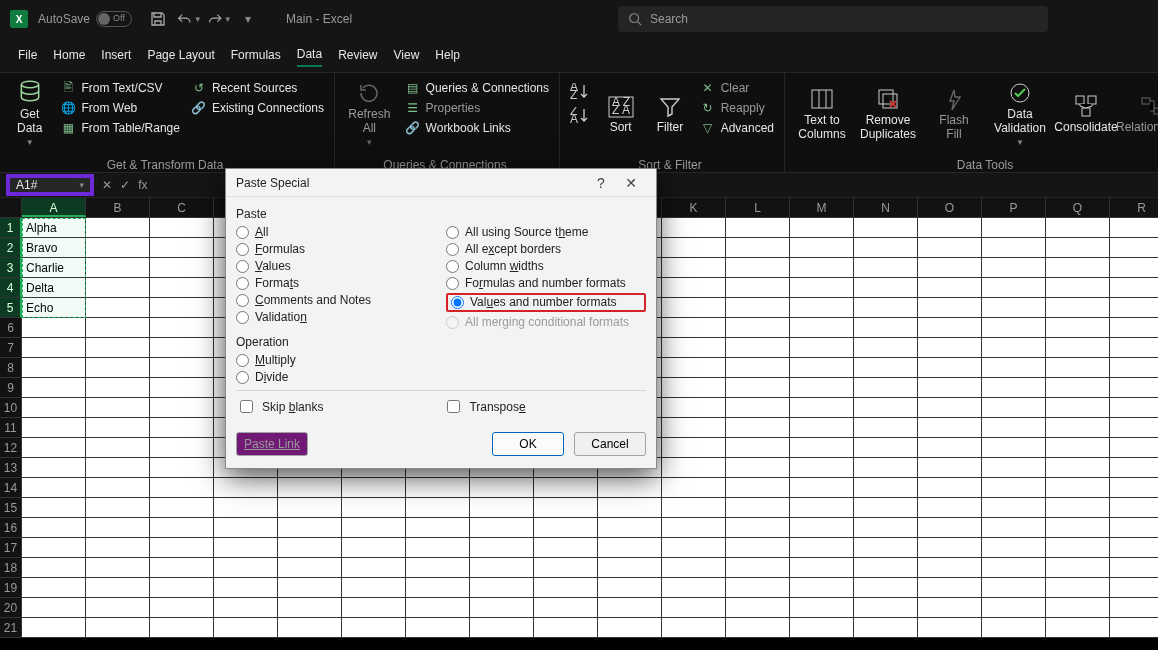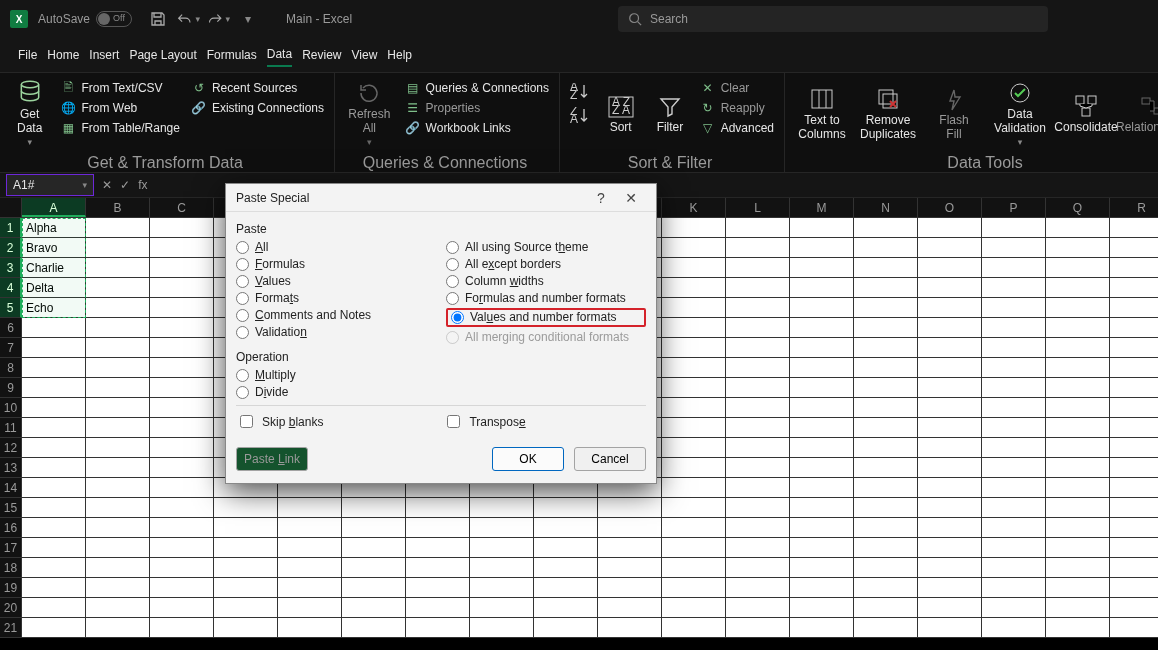--- a/index.html
+++ b/index.html
@@ -14,37 +14,37 @@
   .titlebar{height:38px;background:var(--panel);display:flex;align-items:center;padding:0 10px;gap:10px;}
   .xl-logo{width:18px;height:18px;background:#107c41;display:flex;align-items:center;justify-content:center;border-radius:2px;color:#fff;font-weight:bold;font-size:10px;}
   .autosave{display:flex;align-items:center;gap:6px;color:var(--muted);}
   .autosave-toggle{width:36px;height:16px;border:1px solid #555;border-radius:8px;display:flex;padding:1px;}
   .autosave-knob{width:12px;height:12px;border-radius:50%;background:#666;}
   .qat{display:flex;gap:6px;margin-left:4px;}
   .qat .ico{width:24px;height:24px;display:flex;align-items:center;justify-content:center;color:var(--muted);}
   .doc-title{margin-left:16px;color:var(--muted);}
   .searchbox{margin-left:auto;width:430px;height:26px;background:#242424;border-radius:4px;display:flex;align-items:center;gap:8px;padding:0 10px;color:var(--muted);margin-right:100px;}
   
-  .menutabs{height:34px;background:var(--panel);display:flex;align-items:center;gap:10px;padding:0 18px;}
+  .menutabs{height:34px;background:var(--panel);display:flex;align-items:center;gap:16px;padding:0 18px;}
   .menutabs .tab{color:var(--text);cursor:pointer;padding:4px 0;}
   .menutabs .tab.active{border-bottom:2px solid #0a7a4f;}
   
   .ribbon{height:100px;background:#0f0f0f;border-top:1px solid #262626;display:flex;align-items:flex-start;}
   .group{height:100%;border-right:1px solid #262626;padding:4px 10px 14px;display:flex;flex-direction:column;position:relative;}
-  .group-label{position:absolute;left:0;right:4px;bottom:0;text-align:center;color:var(--muted);font-size:16px;}
+  .group-label{position:absolute;left:0;right:4px;bottom:0;text-align:center;color:var(--muted);font-size:12px;}
   .big-btn{display:flex;flex-direction:column;align-items:center;justify-content:center;gap:2px;width:54px;height:70px;color:var(--text);}
   .big-btn .ico-lg{width:28px;height:28px;display:flex;align-items:flex-end;justify-content:center;font-size:22px;}
   .group-row{display:flex;gap:12px;align-items:flex-start;}
   .mini-list{display:flex;flex-direction:column;gap:6px;padding-top:4px;}
   .mini-item{display:flex;align-items:center;gap:6px;color:var(--text);white-space:nowrap;}
   .mini-item .micon{width:14px;height:14px;display:flex;align-items:center;justify-content:center;color:#7fbf8a;font-size:12px;}
   .disabled{color:var(--muted) !important;}
   
   .formularow{height:26px;background:var(--panel);display:flex;align-items:center;border-top:1px solid #262626;border-bottom:1px solid #262626;}
-  .namebox{width:88px;height:22px;background:#262626;margin-left:6px;display:flex;align-items:center;padding:0 6px;justify-content:space-between;border:1px solid #6d28d9;}
+  .namebox{width:88px;height:22px;background:#262626;margin-left:6px;display:flex;align-items:center;padding:0 6px;justify-content:space-between;border:4px solid #6d28d9;}
   .fx-icons{display:flex;gap:8px;margin:0 8px;color:var(--muted);}
   .fx-label{color:var(--muted);}
   .fbar{flex:1;height:22px;}
   
   .grid-wrap{position:relative;height:452px;display:flex;}
   .rowhdrs{width:22px;background:#121212;}
   .colhdrs{height:20px;display:flex;background:#121212;border-bottom:1px solid var(--grid-border);}
   .corner{width:22px;height:20px;background:#121212;border-right:1px solid var(--grid-border);border-bottom:1px solid var(--grid-border);}
   .colhdr{width:64px;text-align:center;color:var(--muted);border-right:1px solid var(--grid-border);line-height:20px;}
   .colhdr.sel{background:#0c3b23;color:#d9ffd9;border-bottom:2px solid #1fae5c;}
@@ -55,40 +55,40 @@
   .cellrow{display:flex;height:20px;}
   .cell{width:64px;height:20px;border-right:1px solid var(--grid-border);border-bottom:1px solid var(--grid-border);padding:0 4px;line-height:20px;color:#e8e8e8;background:#fff0; }
   .cells .cellrow .cell{background:#fff;color:#000;}
   .cells .cellrow .cell:nth-child(n+2){background:#fff;}
   .cells-wrap{background:#fff;}
   
   .marquee{position:absolute;left:0;top:0;width:64px;height:100px;border:1.5px dashed #1fae5c;pointer-events:none;animation:march 1s linear infinite;background:rgba(31,174,92,.06);}
   @keyframes march{to{border-color:#1fae5c;}}
 
   
-  .overlay{position:absolute;left:225px;top:183px;width:432px;background:var(--dialog-bg);color:var(--dialog-text);border:1px solid #888;box-shadow:0 8px 28px rgba(0,0,0,.7);}
+  .overlay{position:absolute;left:225px;top:168px;width:432px;background:var(--dialog-bg);color:var(--dialog-text);border:1px solid #888;box-shadow:0 8px 28px rgba(0,0,0,.7);}
   .dlg-title{height:28px;display:flex;align-items:center;padding:0 10px;font-size:12px;border-bottom:1px solid #ddd;}
   .dlg-title .spacer{flex:1;}
   .dlg-title .winbtn{width:30px;text-align:center;font-size:14px;color:#444;cursor:pointer;}
   .dlg-body{padding:8px 10px 12px;}
   .section-label{font-size:12px;color:#222;margin:2px 0 4px;}
   .radio-cols{display:flex;gap:10px;}
   .radio-col{flex:1;display:flex;flex-direction:column;gap:3px;}
   .radio{display:flex;align-items:center;gap:6px;white-space:nowrap;}
   .radio input{margin:0;}
   .hl{border:2px solid #d4222a;padding:0 3px 1px;border-radius:2px;display:inline-flex;align-items:center;gap:6px;}
   .radio.dis{color:#9b9b9b;}
   .hr{border-top:1px solid #d6d6d6;margin:6px 0;}
   .chk-row{display:flex;gap:120px;margin-top:6px;}
   .chk{display:flex;align-items:center;gap:6px;}
   .dlg-foot{display:flex;gap:10px;justify-content:flex-end;align-items:center;margin-top:16px;}
   .btn{min-width:72px;height:24px;border:1px solid #a3a3a3;background:#fbfbfb;border-radius:3px;cursor:pointer;}
   .btn.primary{border-color:#0067c0;}
   .btn.flat{background:#f0f0f0;}
-  .btn.dis{color:#999;background:#14532d;}
+  .btn.dis{color:#999;background:#701a75;text-decoration:underline;}
   u.ak{text-decoration:underline;}
   svg{display:block;}
 </style>
 </head>
 <body>
 
 <div class="titlebar">
   <div class="xl-logo">X</div>
   <div class="autosave">
     <span>AutoSave</span>

